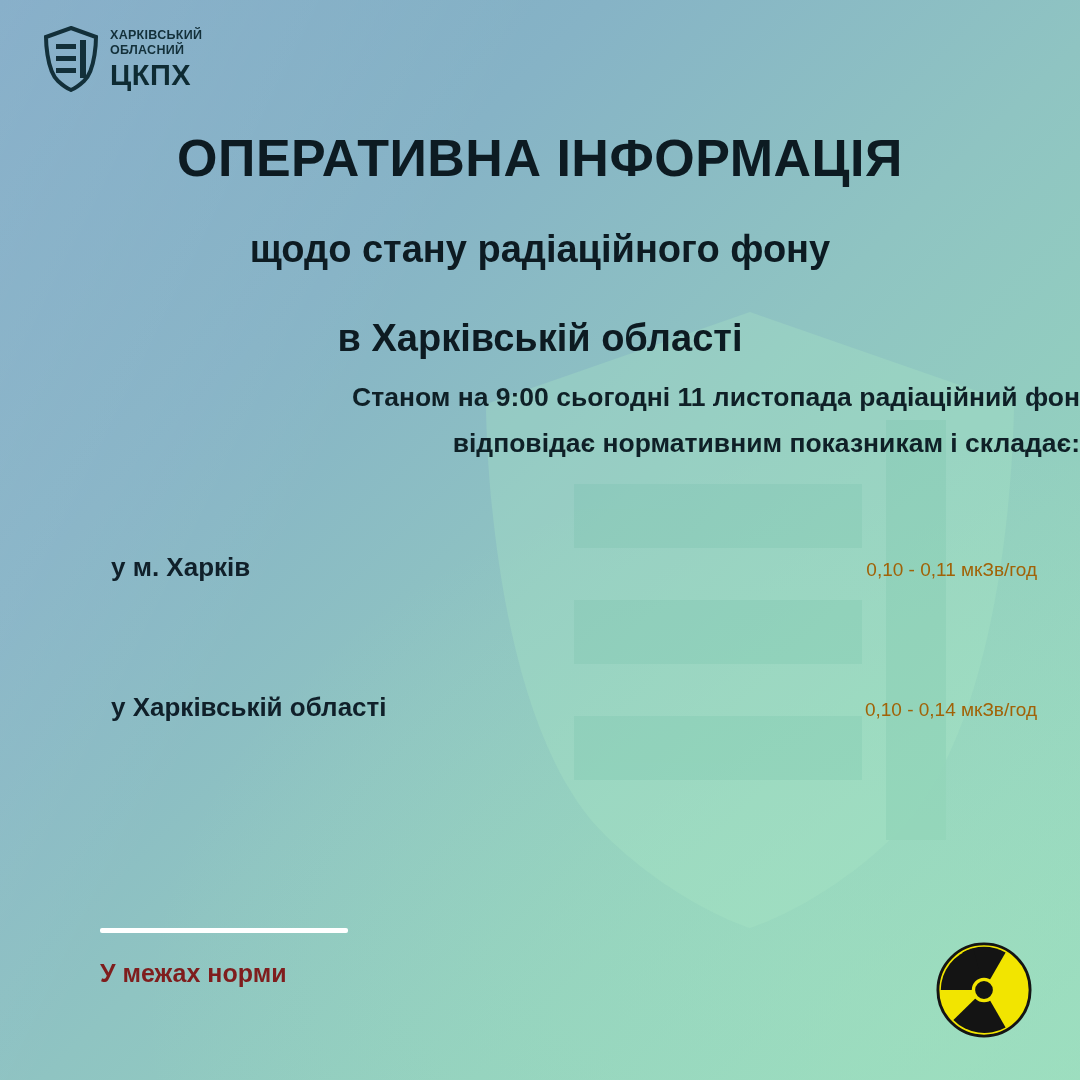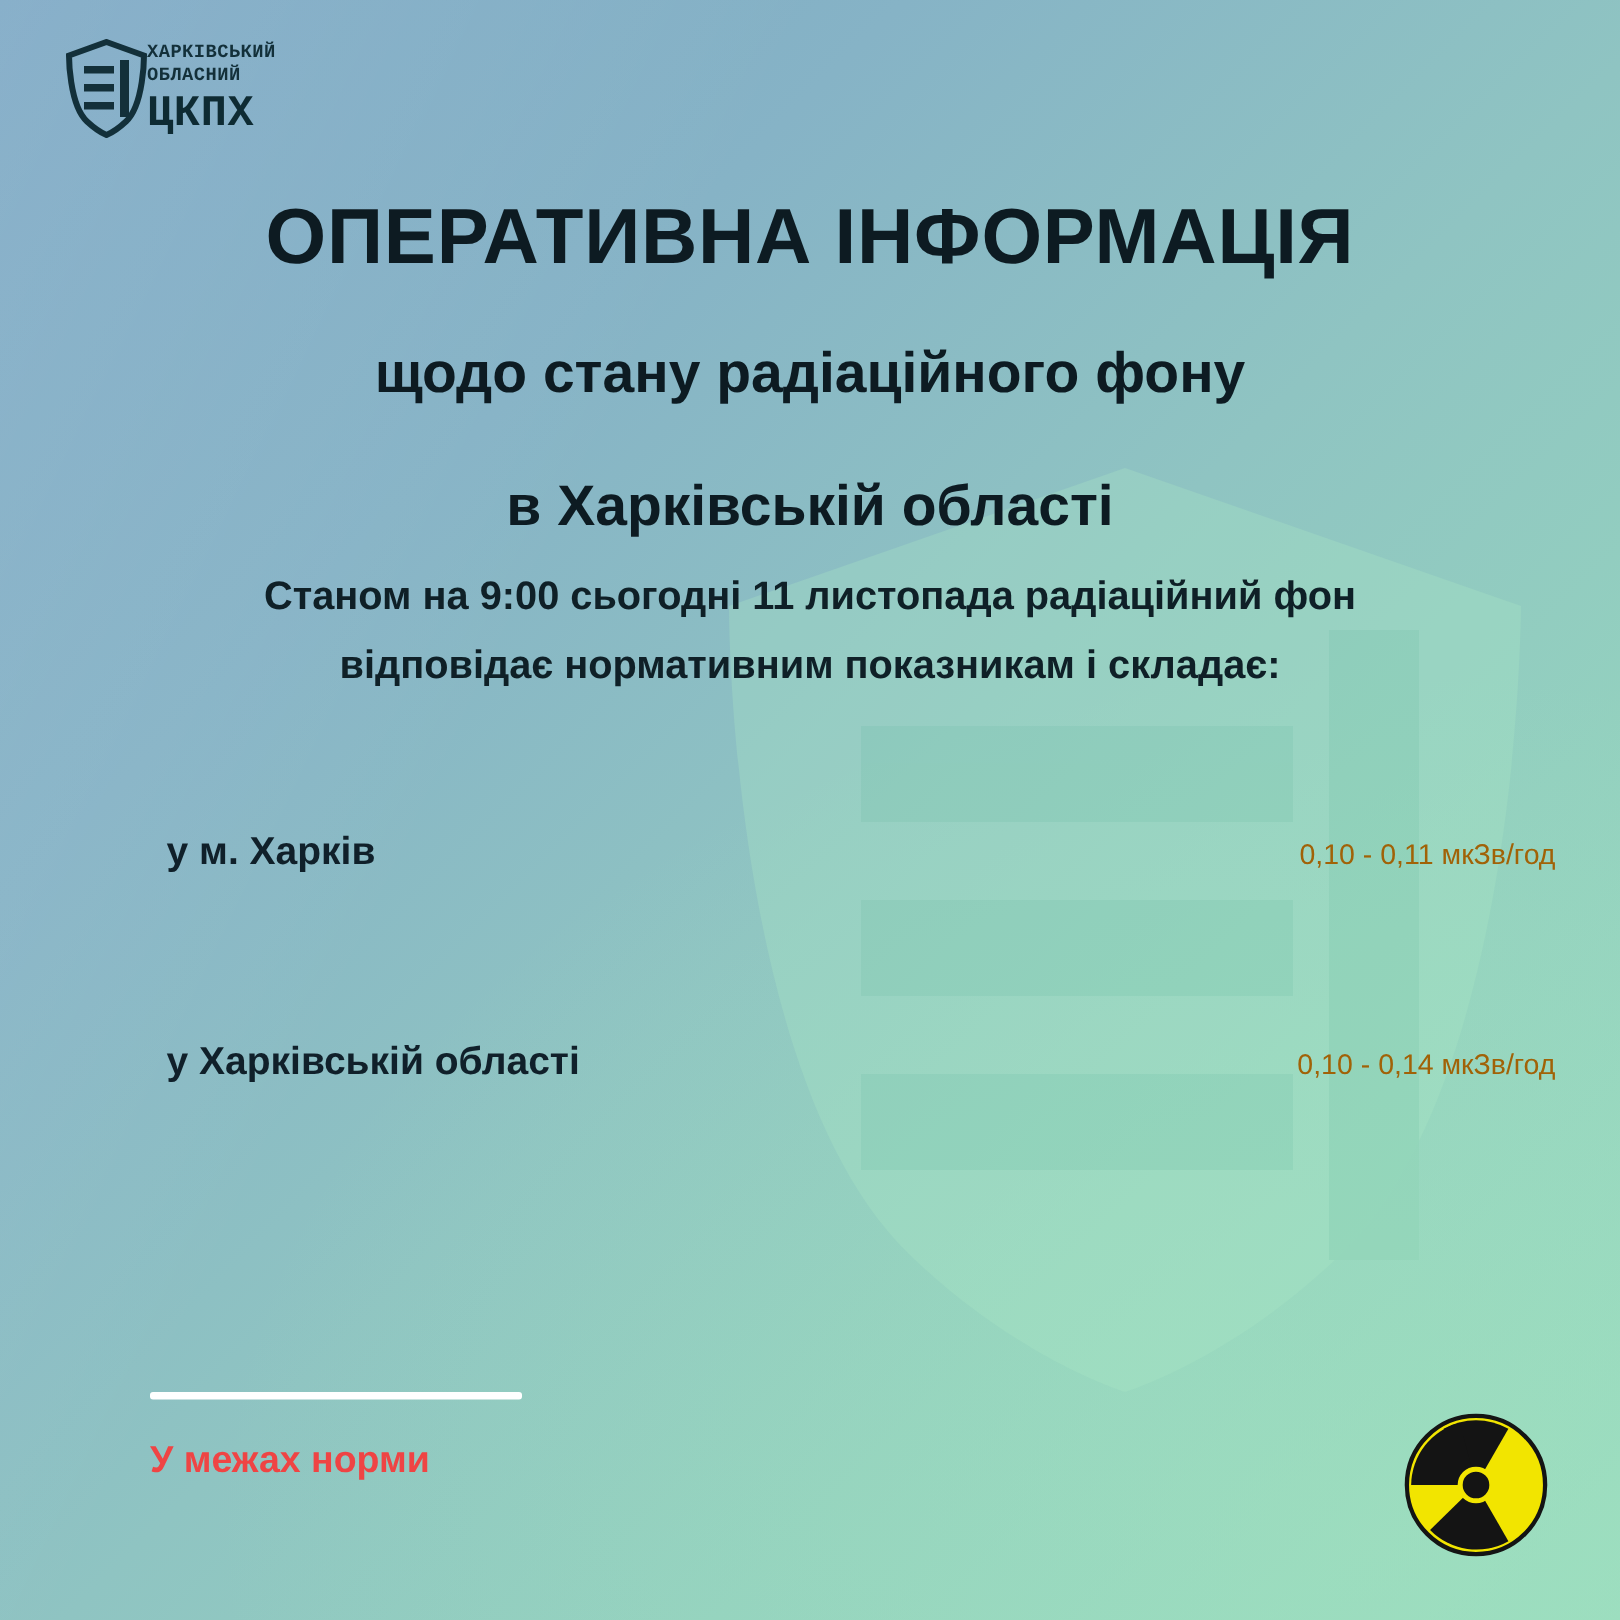--- a/index.html
+++ b/index.html
@@ -30,22 +30,21 @@
     height: 640px;
     opacity: 0.42;
     pointer-events: none;
   }
   .logo {
     position: absolute;
     left: 44px;
     top: 24px;
     display: flex;
     align-items: flex-start;
-    gap: 0;
-    font-family: Liberation Mono, monospace;
+    gap: 12px;
   }
   .logo-mark { width: 54px; height: 66px; flex: 0 0 auto; margin-top: 2px; }
   .logo-text { padding-top: 4px; }
   .logo-top {
     font-size: 12.5px;
     font-weight: bold;
     line-height: 1.18;
     letter-spacing: 0.3px;
     color: #13303a;
   }
@@ -77,21 +76,21 @@
     font-weight: bold;
     line-height: 1.5;
     margin-top: 32px;
   }
 
   .subtitle {
     position: absolute;
     top: 375px;
     left: 0;
     width: 1080px;
-    text-align: center;
+    text-align: right;
     color: #0f2027;
     font-size: 26.5px;
     font-weight: bold;
     line-height: 1.72;
   }
 
   .rows {
     position: absolute;
     top: 552px;
     left: 15px;
@@ -124,21 +123,21 @@
   .footer-rule {
     width: 248px;
     height: 5px;
     background: #ffffff;
     margin-bottom: 26px;
     border-radius: 2px;
   }
   .footer-text {
     font-size: 25px;
     font-weight: bold;
-    color: #ef4444;
+    color: #7f1d1d;
   }
 
   .radiation {
     position: absolute;
     right: 48px;
     bottom: 42px;
     width: 96px;
     height: 96px;
   }
 </style>

